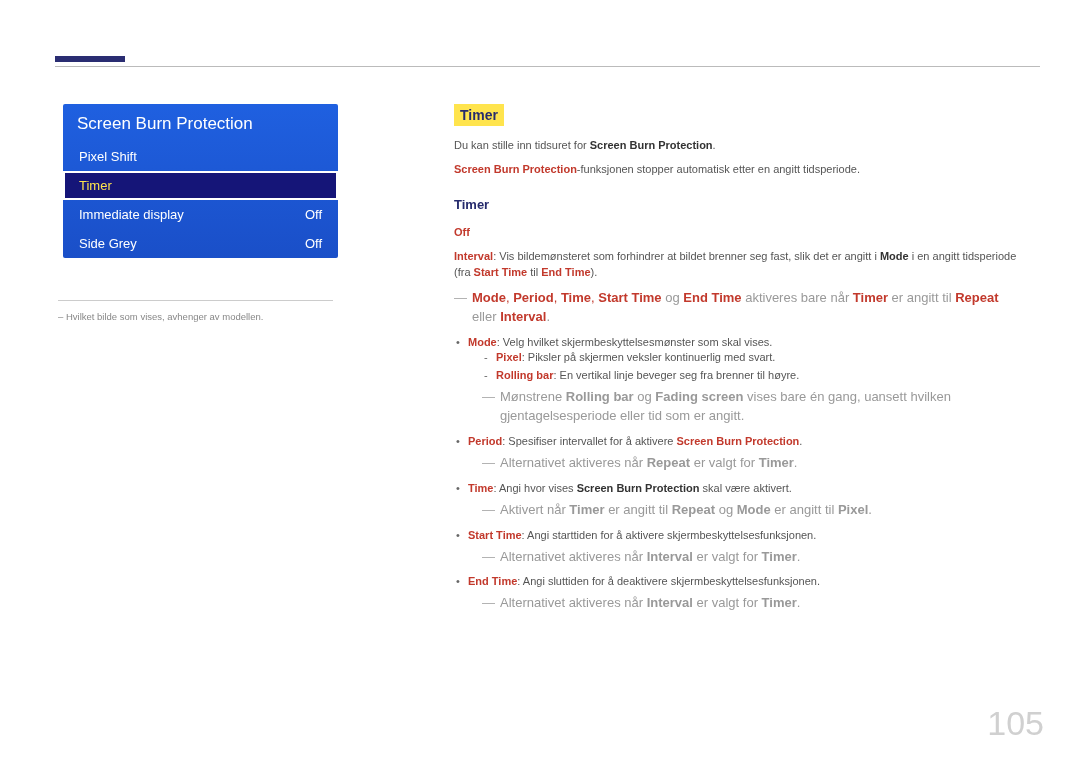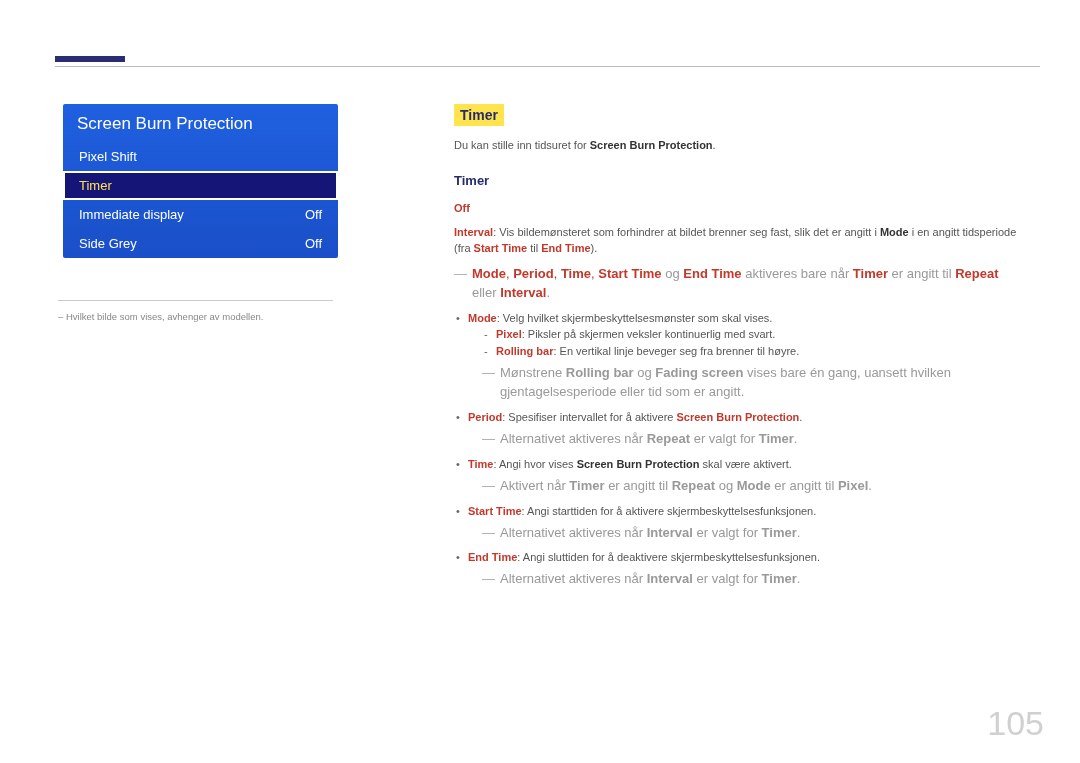--- a/index.html
+++ b/index.html
@@ -138,20 +138,23 @@
 <div class="note">
   <span class="note-dash">–&nbsp;</span><span>Hvilket bilde som vises, avhenger av modellen.</span>
 </div>
 
 <div class="content">
   <h2 class="timer-h">Timer</h2>
 
   <p class="body">
     <span>Du kan stille inn tidsuret for </span><span class="bold">Screen Burn Protection</span><span>.</span>
   </p>
+  <p class="body">
+    <span class="accent-b">Screen Burn Protection</span><span>-funksjonen stopper automatisk etter en angitt tidsperiode.</span>
+  </p>
 
   <h3 class="timer-sub">Timer</h3>
 
   <p class="body"><span class="accent-b">Off</span></p>
 
 
   <p class="body">
     <span class="accent-b">Interval</span><span>: Vis bildemønsteret som forhindrer at bildet brenner seg fast, slik det er angitt i </span><span class="bold">Mode</span><span> i en angitt tidsperiode (fra </span><span class="accent-b">Start Time</span><span> til </span><span class="accent-b">End Time</span><span>).</span>
   </p>
 

